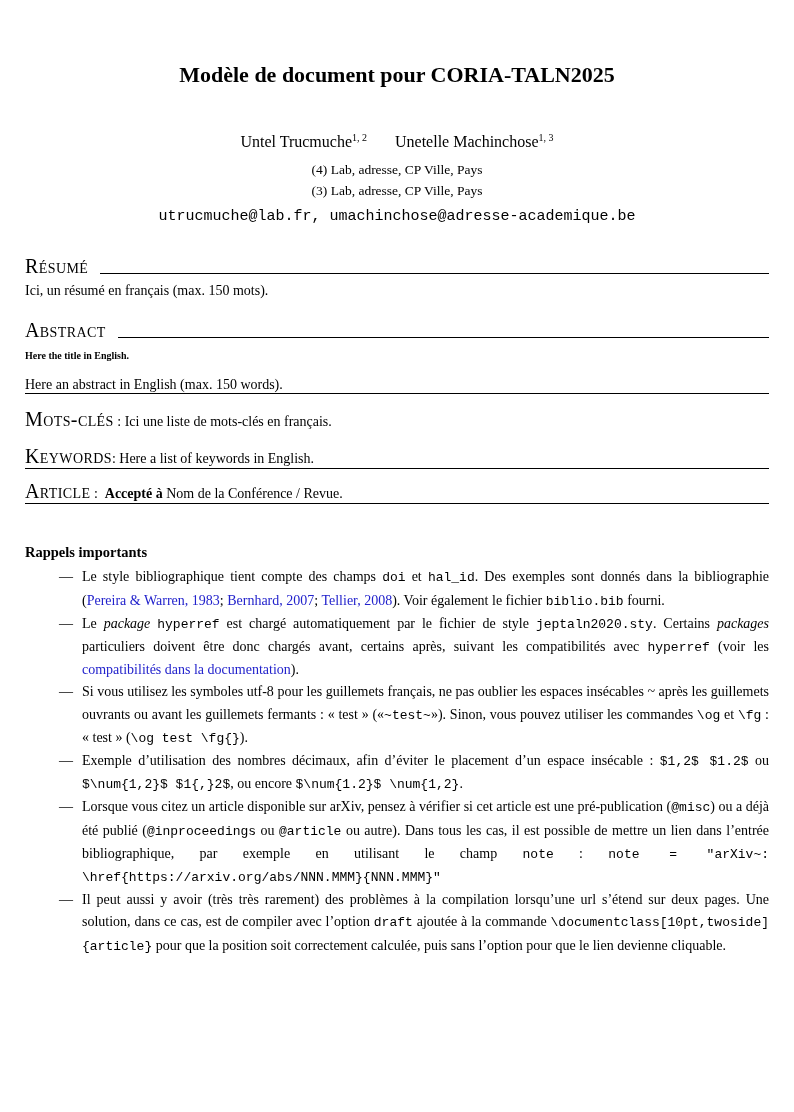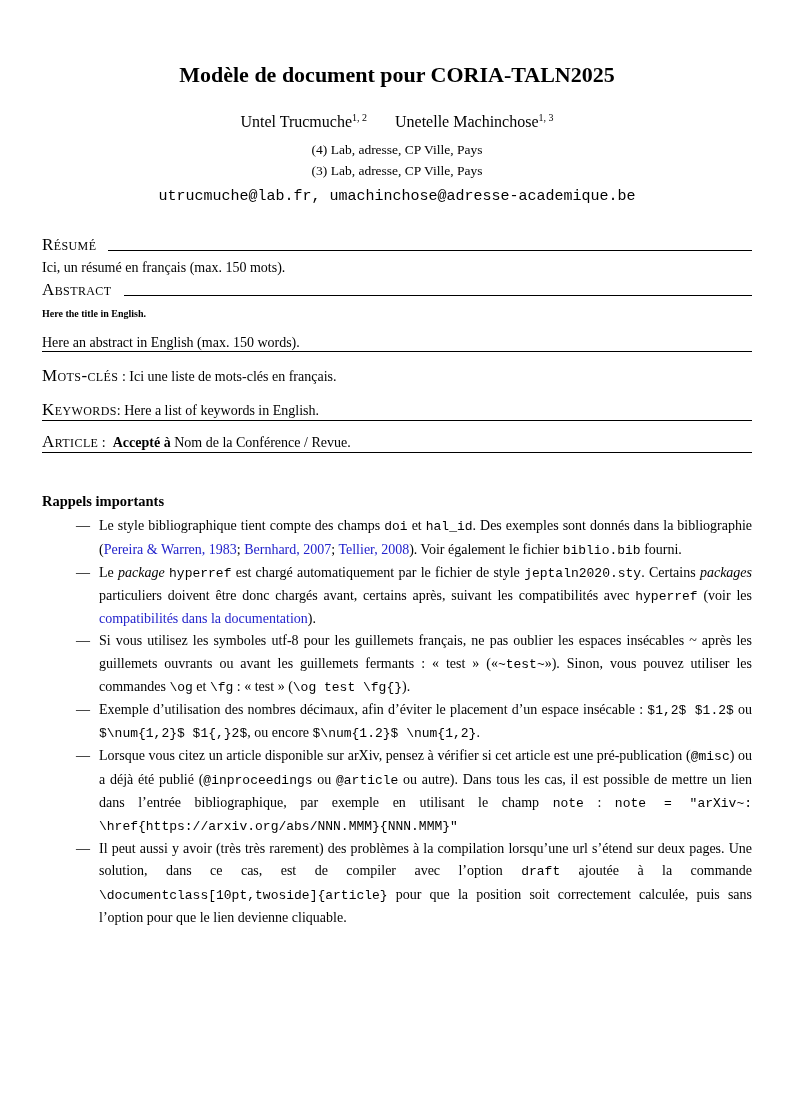--- a/index.html
+++ b/index.html
@@ -1,34 +1,34 @@
 <!DOCTYPE html>
 <html lang="fr" style="--link-color: #2222CC;"><head>
 <meta charset="utf-8">
 <style>
   * { margin: 0; padding: 0; box-sizing: border-box; }
   html, body { background: #ffffff; }
   .page {
     width: 794px; height: 1032px; overflow: hidden;
     background: #ffffff; color: #000000;
     font-family: "Liberation Serif", serif;
-    padding: 0 42px;
+    padding: 0 25px;
   }
   .title { margin-top: 62px; text-align: center; font-size: 22px; font-weight: 700; }
-  .authors { margin-top: 24px; text-align: center; font-size: 16px; }
+  .authors { margin-top: 44px; text-align: center; font-size: 16px; }
   .author { display: inline-block; margin: 0 14px; white-space: nowrap; }
   .author sup { font-size: 10px; }
   .affiliations { margin-top: 8px; text-align: center; font-size: 13.5px; line-height: 21px; }
   .emails { margin-top: 7px; text-align: center; font-family: Liberation Mono, monospace; font-size: 15px; }
   .meta { margin-top: 30px; }
   .labelrow { display: flex; }
-  .sc { font-variant: small-caps; font-size: 17px; letter-spacing: 0.4px; }
+  .sc { font-variant: small-caps; font-size: 20px; letter-spacing: 0.4px; }
   .fill-rule { flex: 1; border-bottom: 1px solid #000; margin: 0 0 4px 12px; }
   .meta-text { font-size: 14px; margin-top: 5px; }
-  .abstract-row { margin-top: 4px; }
+  .abstract-row { margin-top: 20px; }
   .en-title { margin-top: 8px; font-size: 10px; font-weight: 700; }
   .en-text { margin-top: 16px; font-size: 14px; }
   hr.div { border: none; border-top: 1px solid #000; margin: 0; }
   .hr-abs { margin-top: 3px; }
   .kvrow { font-size: 14px; margin-top: 14px; }
   .hr-mid { margin-top: 13px; }
   .article-row { font-size: 14px; margin-top: 11px; }
   .article-status { font-weight: 700; margin-left: 7px; }
   .hr-bottom { margin-top: 13px; }
   .body-heading { margin-top: 40px; font-size: 14.5px; font-weight: 700; }

